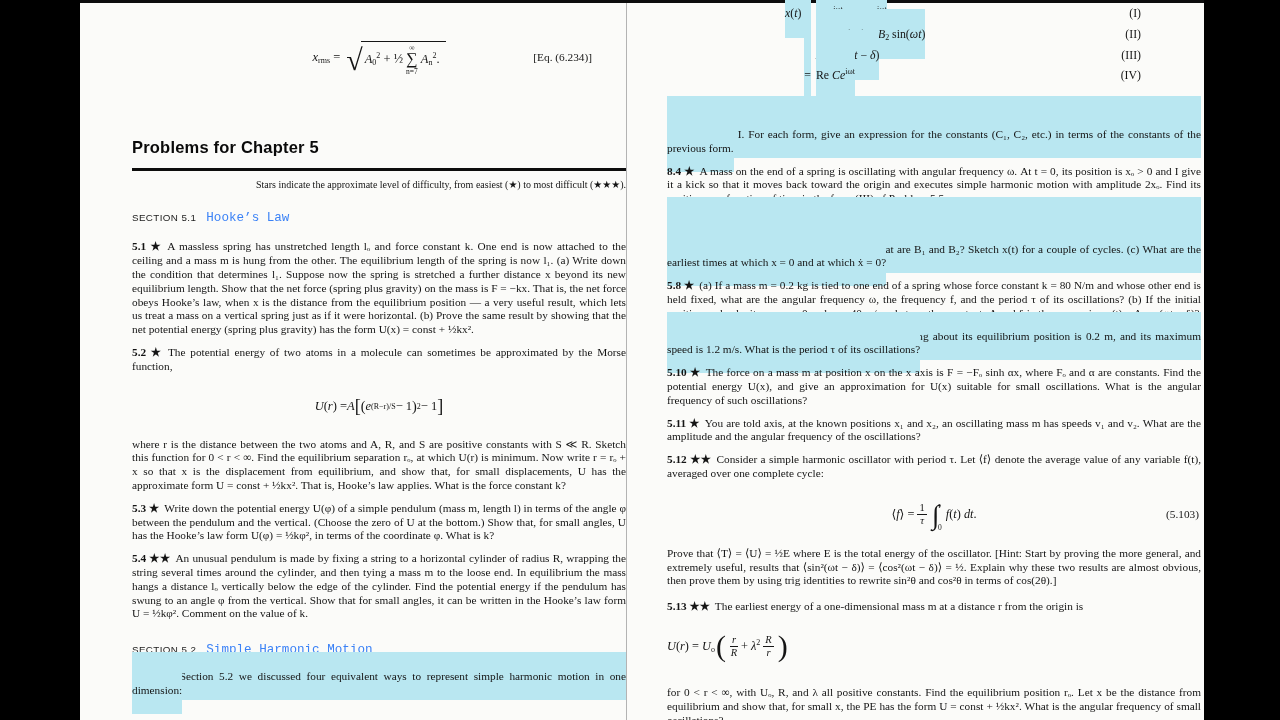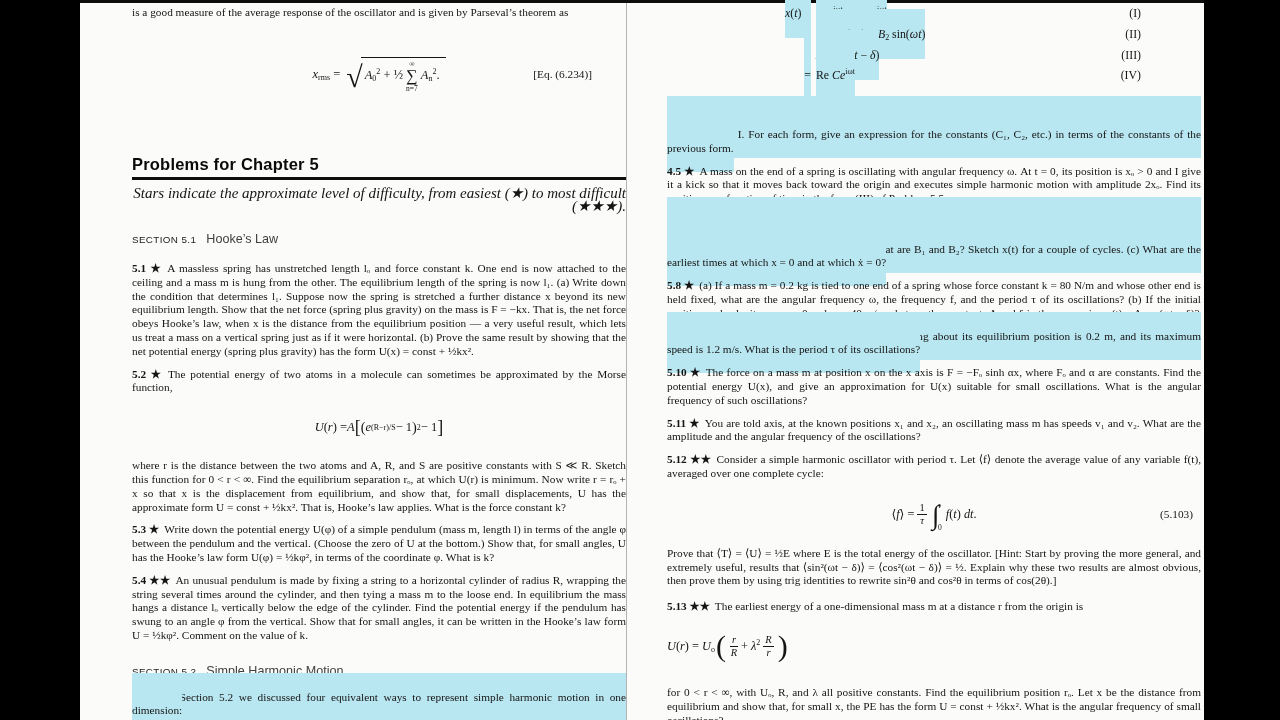--- a/index.html
+++ b/index.html
@@ -17,26 +17,26 @@
   #rightcol { left:587px; width:534px; }
 
   p.para { margin-top:9px; }
   .pnum { font-weight:bold; padding-right:5px; white-space:nowrap; }
   .hlspan { background:var(--hl); padding:18px 0; box-decoration-break:clone; -webkit-box-decoration-break:clone; }
 
   
   #chapter-heading {
     margin-top:52px; font-family:"Liberation Sans",sans-serif; font-weight:bold;
     font-size:16.5px; letter-spacing:.2px; color:#0a0a0a;
-    border-bottom:3px solid #0d0d0d; padding-bottom:5px; text-align:left;
+    border-bottom:3px solid #0d0d0d; padding-bottom:13px; text-align:left;
   }
-  #stars-note { margin-top:7px; font-style:italic; font-size:15px; text-align:right; }
+  #stars-note { margin-top:7px; font-size:10px; text-align:right; }
   .section { margin-top:19px; font-family:"Liberation Sans",sans-serif; text-align:left; }
   .seclabel { font-size:9.8px; letter-spacing:.4px; color:#1c1c1c; }
-  .sectitle { font-size:12.6px; margin-left:10px; color:#404040; }
+  .sectitle { font-size:12.6px; margin-left:10px; color:#3b82f6;font-family:Liberation Mono, monospace; }
 
   
   .math .sg-i, .it { font-style:italic; }
   sup.sg-sup { font-size:8px; vertical-align:5px; line-height:0; letter-spacing:0; }
   sub.sg-sub { font-size:8px; vertical-align:-2px; line-height:0; }
   .sg-b1 { font-size:1.45em; vertical-align:-0.1em; font-weight:400; }
   .sg-b2 { font-size:1.15em; vertical-align:-0.05em; }
 
   
   #eq100 { margin-top:24px; position:relative; display:flex; justify-content:center; align-items:center; height:62px; font-size:12.5px; }
@@ -53,34 +53,33 @@
   #shm-eqs { display:grid; grid-template-columns:auto auto 1fr; column-gap:5px; row-gap:7px; margin:4px 60px 0 118px; font-size:11.8px; align-items:baseline; }
   #shm-eqs .lhs { text-align:right; }
   #shm-eqs .num { text-align:right; }
 
   
   #eq5103 { position:relative; margin-top:12px; margin-bottom:10px; height:44px; display:flex; align-items:center; justify-content:center; font-size:12.3px; }
   .frac { display:inline-flex; flex-direction:column; align-items:center; vertical-align:middle; font-size:10.5px; line-height:1.15; margin:0 3px; }
   .frac .top { border-bottom:1px solid #161616; padding:0 2px; }
   .intsign { font-size:27px; font-weight:400; margin-left:2px; transform:translateY(1px); }
   .intlims { display:inline-flex; flex-direction:column; justify-content:space-between; height:30px; font-size:7.5px; line-height:1; margin:0 4px 0 -1px; transform:translateY(2px); }
-  .eqtag2 { position:absolute; right:8px; top:50%; transform:translateY(-50%); font-size:11.3px; }
+  .eqtag2 { position:absolute; right:2px; top:50%; transform:translateY(-50%); font-size:11.3px; }
 
   
   #eq513 { margin-top:12px; margin-bottom:10px; height:42px; display:flex; align-items:center; justify-content:flex-start; font-size:12.3px; }
   .bigp { font-size:30px; font-weight:400; margin:0 1px; transform:translateY(-1px); }
 </style>
 </head>
 <body>
 
 <div id="page">
   <div id="spine"></div>
 
   <div id="leftcol" class="col">
-    <p class="para" style="margin-top:3px">is a good measure of the average response of the oscillator and is given by Parseval’s theorem as</p>
 
     <div id="eq100">
       <span class="math"><span class="sg-i">x</span><sub class="sg-sub">rms</sub><span>  =</span></span>
       <span class="radsign">√</span>
       <span class="radicand">
         <span class="math"><span class="sg-i">A</span><sub class="sg-sub">0</sub><sup class="sg-sup">2</sup><span> + ½ </span></span>
         <span class="sumstack">
           <span>∞</span>
           <span class="sig">∑</span>
           <span>n=7</span>
@@ -159,21 +158,21 @@
       <span class="lhs"><span class="hlspan math"><span>=</span></span></span>
       <span><span class="hlspan math"><span>Re </span><span class="sg-i">C</span><span class="sg-i">e</span><sup class="sg-sup">iωt</sup></span></span>
       <span class="num">(IV)</span>
     </div>
 
     <p class="para" style="margin-top:31px">
       <span class="hlspan">To make sure you understand all of these, show that they are equivalent by proving the following implications: I ⇒ II ⇒ III ⇒ IV ⇒ I. For each form, give an expression for the constants (C₁, C₂, etc.) in terms of the constants of the previous form.</span>
     </p>
 
     <p class="para">
-      <span class="pnum">4.5 ★</span><span>A mass on the end of a spring is oscillating with angular frequency ω. At t = 0, its position is xₒ &gt; 0 and I give it a kick so that it moves back toward the origin and executes simple harmonic motion with amplitude 2xₒ. Find its position as a function of time in the form (III) of Problem 5.5.</span>
+      <span class="pnum">8.4 ★</span><span>A mass on the end of a spring is oscillating with angular frequency ω. At t = 0, its position is xₒ &gt; 0 and I give it a kick so that it moves back toward the origin and executes simple harmonic motion with amplitude 2xₒ. Find its position as a function of time in the form (III) of Problem 5.5.</span>
     </p>
 
     <p class="para">
       <span class="pnum hlspan">5.7 ★</span><span class="hlspan">(a) Solve for the coefficients B₁ and B₂ of the form (II) of Problem 5.5 in terms of the initial position xₒ and velocity vₒ at t = 0. (b) If the oscillator’s mass is m = 0.5 kg and the force constant is k = 50 N/m, what is the angular frequency ω? If xₒ = 3.0 m and vₒ = 50 m/s, what are B₁ and B₂? Sketch x(t) for a couple of cycles. (c) What are the earliest times at which x = 0 and at which ẋ = 0?</span>
     </p>
 
     <p class="para">
       <span class="pnum">5.8 ★</span><span>(a) If a mass m = 0.2 kg is tied to one end of a spring whose force constant k = 80 N/m and whose other end is held fixed, what are the angular frequency ω, the frequency f, and the period τ of its oscillations? (b) If the initial position and velocity are xₒ = 0 and vₒ = 40 m/s, what are the constants A and δ in the expression x(t) = A cos(ωt − δ)?</span>
     </p>
 

